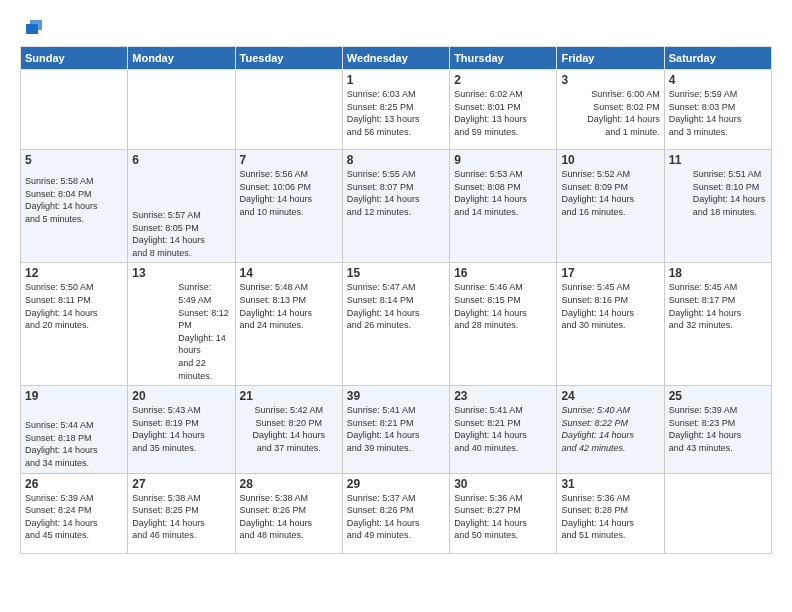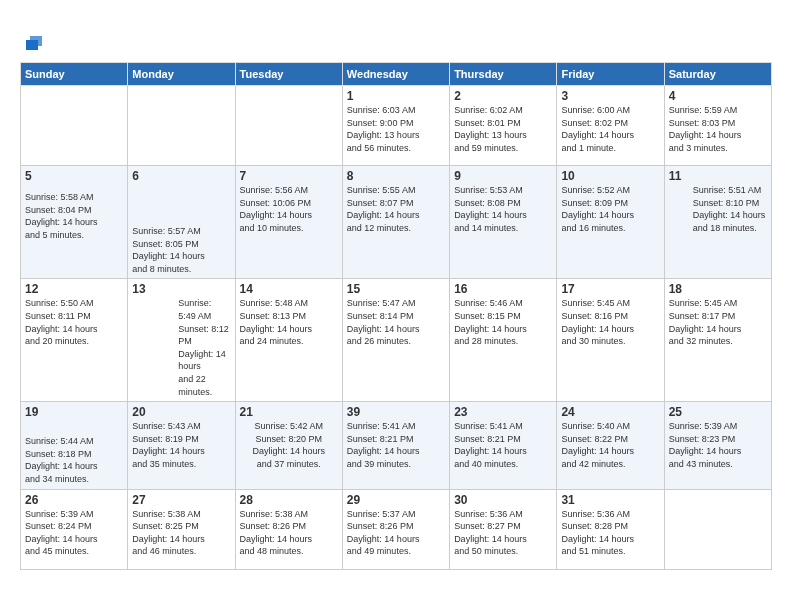--- a/index.html
+++ b/index.html
@@ -6,21 +6,21 @@
     body {
       width: 792px;
       height: 612px;
       font-family: Arial, sans-serif;
       background: #fff;
       overflow: hidden;
     }
     .page {
       width: 792px;
       height: 612px;
-      padding: 32px 20px 10px 20px;
+      padding: 16px 20px 10px 20px;
       position: relative;
       border-radius: 23px;
     }
     .header {
       display: flex;
       justify-content: space-between;
       align-items: flex-start;
       margin-bottom: 8px;
     }
     .logo {
@@ -133,34 +133,34 @@
         </tr>
     </thead>
     <tbody id="calendar-body">
     <tr>
           <td class="empty"></td>
           <td class="empty"></td>
           <td class="empty"></td>
           <td>
             <span class="day-number">1</span>
             <div class="day-info" style="white-space: pre-line;">Sunrise: 6:03 AM
-Sunset: 9:00 PM
+Sunset: 8:25 PM
 Daylight: 13 hours
 and 56 minutes.</div>
           </td>
           <td>
             <span class="day-number">2</span>
             <div class="day-info" style="white-space: pre-line;">Sunrise: 6:02 AM
 Sunset: 8:01 PM
 Daylight: 13 hours
 and 59 minutes.</div>
           </td>
           <td>
             <span class="day-number">3</span>
-            <div class="day-info" style="white-space: pre-line;">Sunrise: 6:00 AM
+            <div class="day-info" style="white-space: pre-line; text-align: right;">Sunrise: 6:00 AM
 Sunset: 8:02 PM
 Daylight: 14 hours
 and 1 minute.</div>
           </td>
           <td>
             <span class="day-number">4</span>
             <div class="day-info" style="white-space: pre-line;">Sunrise: 5:59 AM
 Sunset: 8:03 PM
 Daylight: 14 hours
 and 3 minutes.</div>
@@ -299,21 +299,21 @@
           </td>
           <td>
             <span class="day-number">23</span>
             <div class="day-info" style="white-space: pre-line;">Sunrise: 5:41 AM
 Sunset: 8:21 PM
 Daylight: 14 hours
 and 40 minutes.</div>
           </td>
           <td>
             <span class="day-number">24</span>
-            <div class="day-info" style="white-space: pre-line;">Sunrise: 5:40 AM
+            <div class="day-info" style="white-space: pre-line; font-style: italic;">Sunrise: 5:40 AM
 Sunset: 8:22 PM
 Daylight: 14 hours
 and 42 minutes.</div>
           </td>
           <td>
             <span class="day-number">25</span>
             <div class="day-info" style="white-space: pre-line;">Sunrise: 5:39 AM
 Sunset: 8:23 PM
 Daylight: 14 hours
 and 43 minutes.</div>

